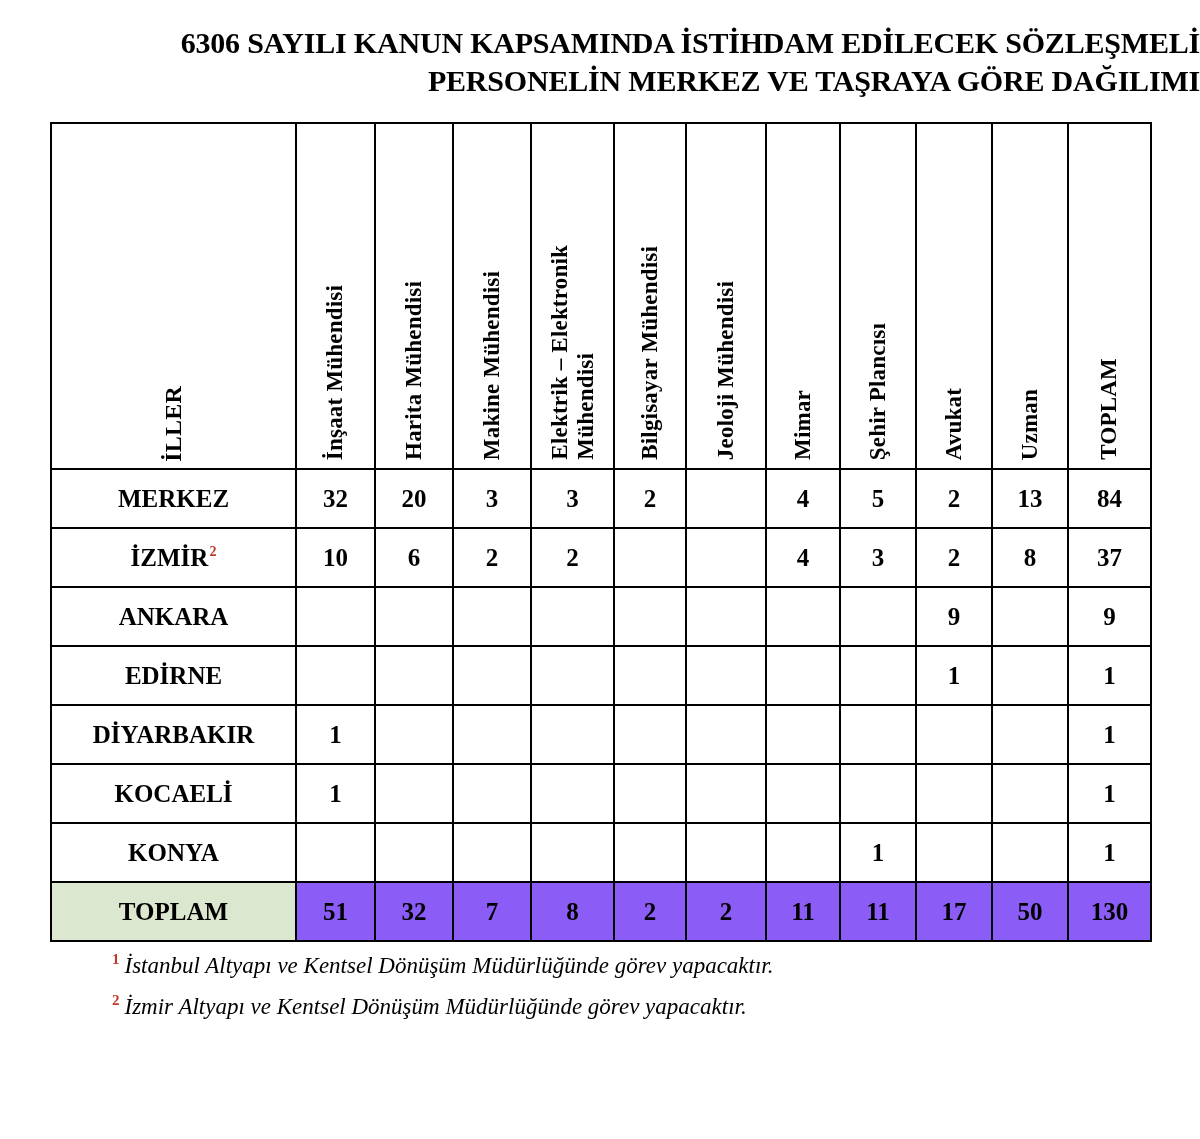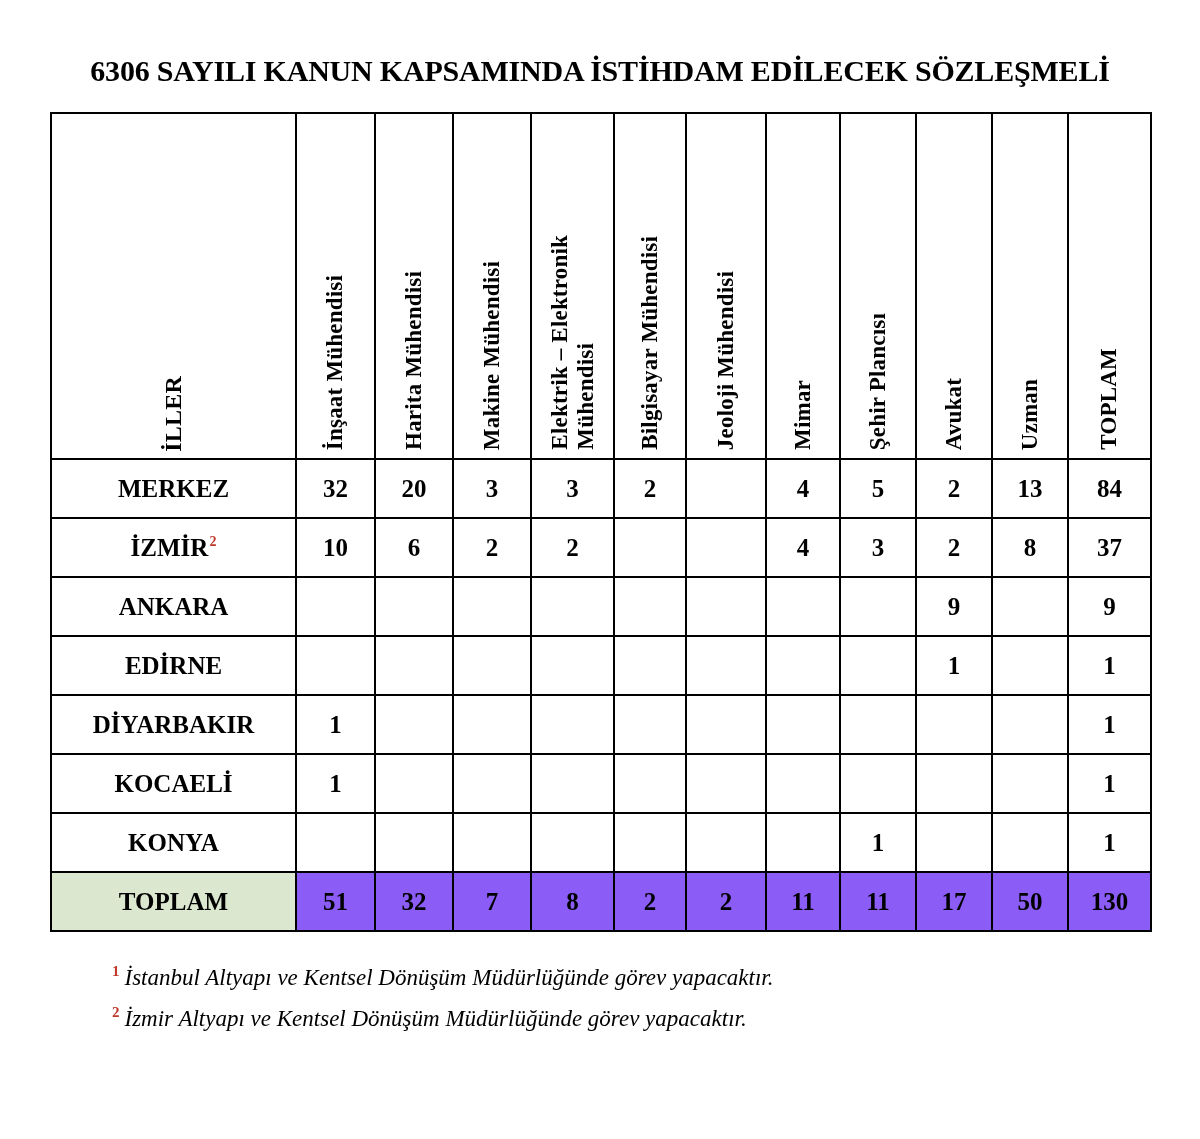--- a/index.html
+++ b/index.html
@@ -18,22 +18,21 @@
   .page {
     position: relative;
     width: 1200px;
     height: 1139px;
     box-sizing: border-box;
   }
 
   
   .title-block {
     padding-top: 24px;
-    text-align: center;
-    margin-top: 28px;
+    text-align: right;
   }
   .title-line {
     font-weight: bold;
     font-size: 30px;
     line-height: 38px;
     letter-spacing: -0.2px;
     white-space: nowrap;
   }
 
   
@@ -112,21 +111,20 @@
     font-weight: bold;
     vertical-align: super;
     line-height: 0;
     margin-left: 1px;
   }
 
   
   .footnotes {
     margin: 0 auto;
     width: 1100px;
-    padding-top: 22px;
     padding-left: 62px;
     box-sizing: border-box;
   }
   .footnote {
     font-style: italic;
     font-size: 23px;
     line-height: 34px;
     white-space: nowrap;
   }
   .footnote .marker {
@@ -138,20 +136,21 @@
     margin-right: 5px;
   }
 </style>
 </head>
 <body>
 
 <div class="page">
 
   <div class="title-block">
     <div class="title-line">6306 SAYILI KANUN KAPSAMINDA İSTİHDAM EDİLECEK SÖZLEŞMELİ</div>
+    <div class="title-line">PERSONELİN MERKEZ VE TAŞRAYA GÖRE DAĞILIMI</div>
   </div>
 
   <div class="table-wrap">
     <table class="grid">
       <colgroup>
         <col style="width:245px">
         <col style="width:79px">
         <col style="width:78px">
         <col style="width:78px">
         <col style="width:83px">

